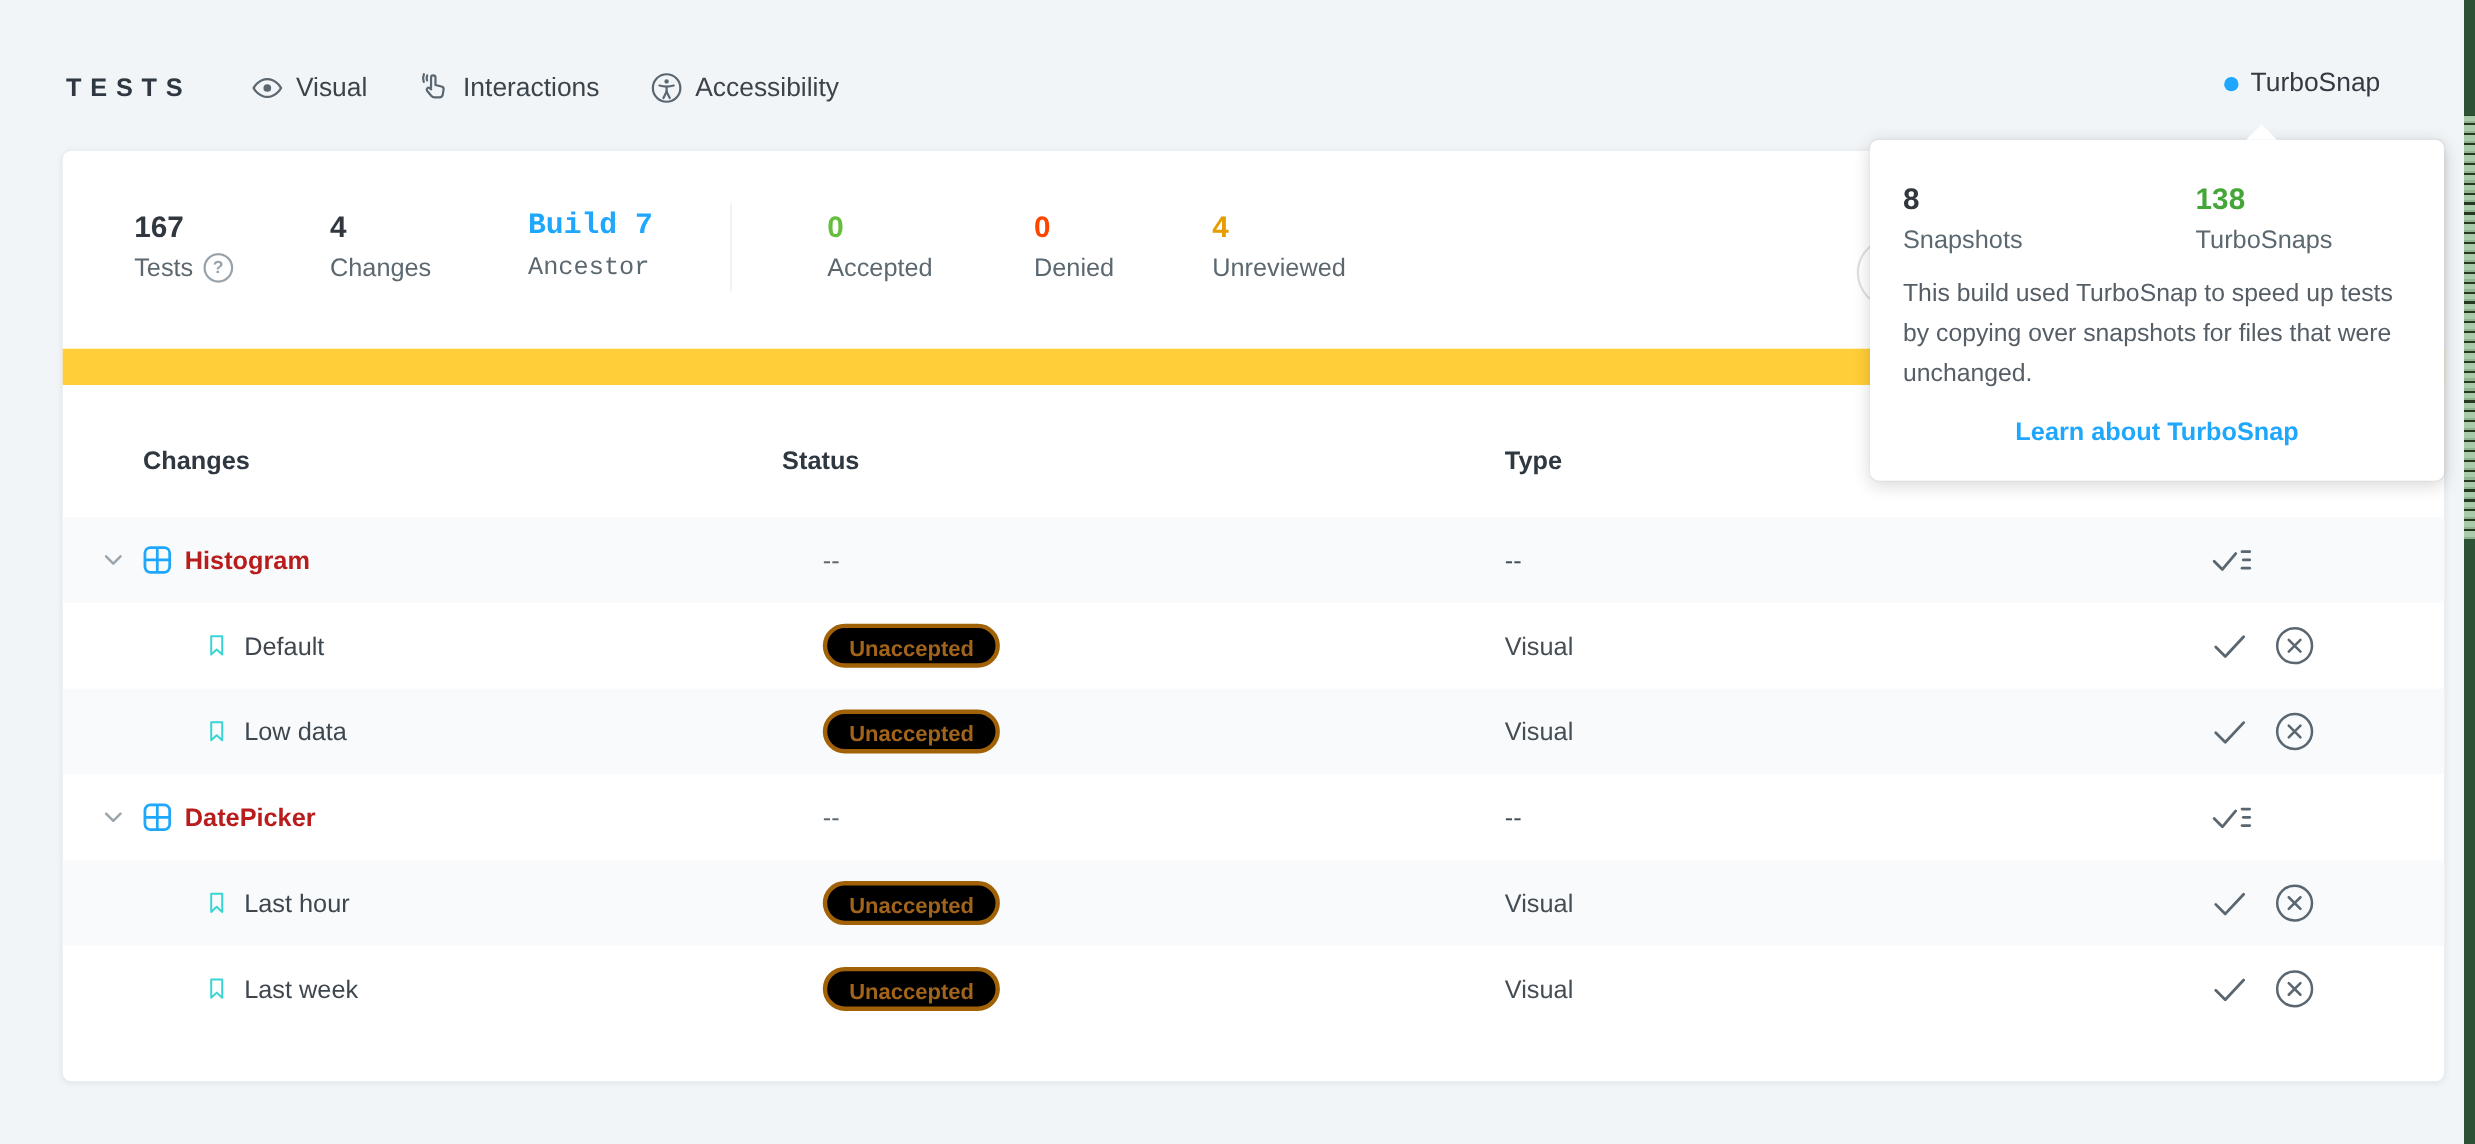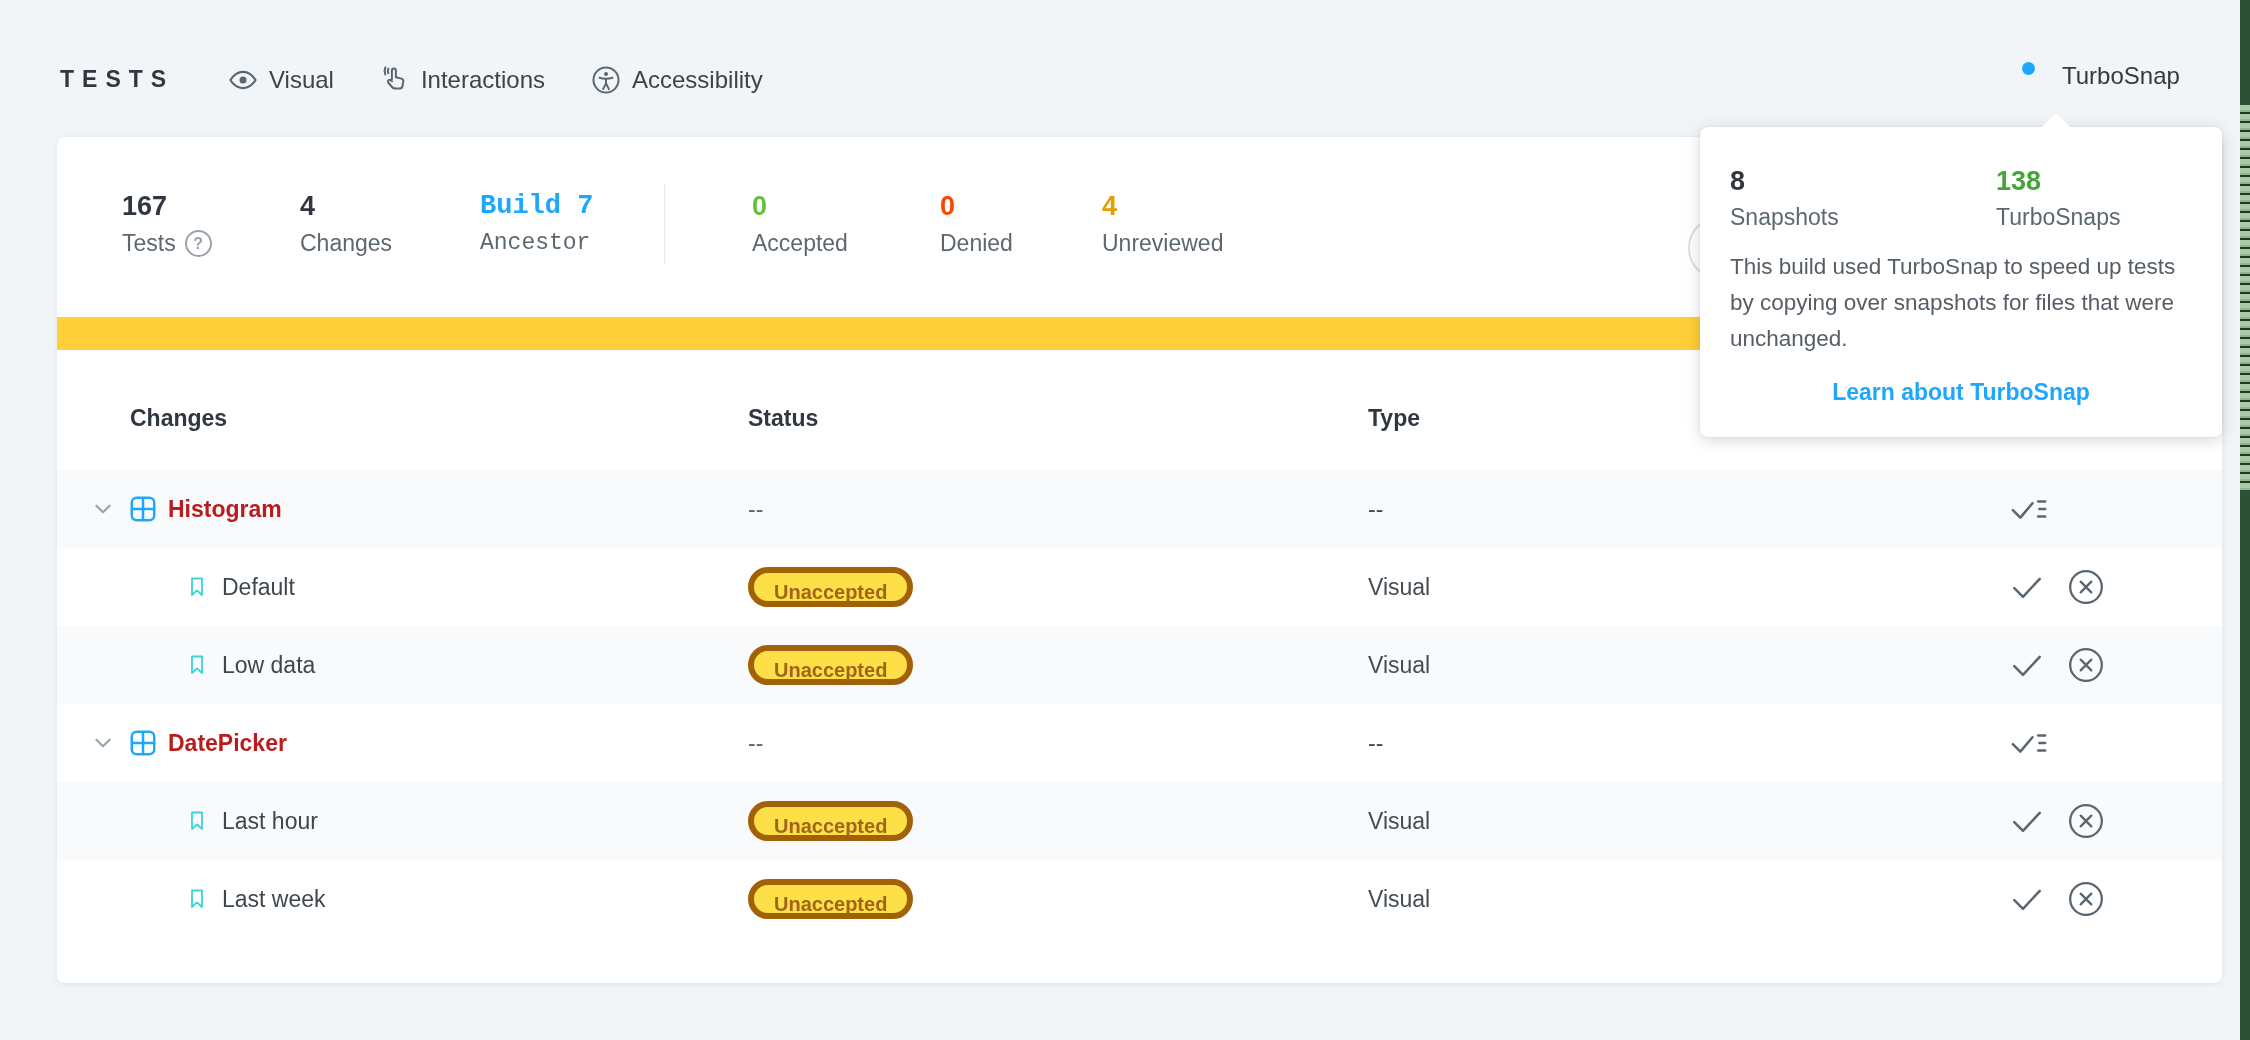--- a/index.html
+++ b/index.html
@@ -13,21 +13,21 @@
   }
 
   
   .page-title {
     position:absolute; left:60px; top:66px;
     font-size:23px; font-weight:700; letter-spacing:8px; color:#2F3740;
   }
   .tabs { position:absolute; left:228px; top:56px; display:flex; gap:46px; align-items:center; height:48px; }
   .tab { display:flex; align-items:center; gap:11px; font-size:24px; color:#3C444B; cursor:pointer; background:none; border:none; font-family:inherit; }
   .tab svg { color:#5A6670; }
-  .ts-indicator { position:absolute; left:2022px; top:62px; display:flex; gap:27px; cursor:pointer; }
+  .ts-indicator { position:absolute; left:2022px; top:62px; display:flex; align-items:center; gap:11px; cursor:pointer; }
   .ts-dot { width:13px; height:13px; border-radius:50%; background:#1EA7FD; }
   .ts-indicator span.lbl { font-size:24px; color:#333A41; }
 
   
   .card {
     position:absolute; left:57px; top:137px; width:2165px; height:846px;
     background:#fff; border-radius:8px;
     box-shadow:0 1px 6px rgba(0,0,0,0.08);
   }
 
@@ -53,35 +53,35 @@
   }
   .hidden-circle { position:absolute; left:1631px; top:79px; width:64px; height:64px;
     border:2px solid #DDE1E4; border-radius:50%; background:#fff; }
 
   
   .progress { position:absolute; left:0; top:180px; width:100%; height:33px; background:#FFCE38; }
 
   
   .thead-label { position:absolute; top:268px; font-size:23px; font-weight:700; color:#2F3740; }
   .th-changes { left:73px; }
-  .th-status { left:691px; }
+  .th-status { left:654px; }
   .th-type { left:1311px; }
   .rows { position:absolute; left:0; top:333px; width:100%; }
   .trow { position:relative; height:78px; display:flex; align-items:center; cursor:pointer; }
   .trow:nth-child(odd) { background:#F8FAFB; }
   .trow.group .chev { position:absolute; left:35px; color:#99A4AC; display:flex; }
   .trow.group .comp-icon { position:absolute; left:71px; color:#1EA7FD; display:flex; }
   .trow.group .name { position:absolute; left:111px; font-size:23px; font-weight:700; color:#b91c1c; }
   .trow.test .bm-icon { position:absolute; left:128px; color:#37D5D3; display:flex; }
   .trow.test .name { position:absolute; left:165px; font-size:23px; color:#3E464E; }
   .cell-status { position:absolute; left:691px; font-size:23px; color:#5C6870; }
   .cell-type { position:absolute; left:1311px; font-size:23px; color:#454D54; }
   .badge {
     display:inline-block; height:40px; line-height:38px; padding:0 20px;
-    background:#fde047; border:6px solid #a16207; border-radius:20px;
+    background:#000000; border:4px solid #a16207; border-radius:20px;
     font-size:20px; font-weight:700; color:#A1641A;
   }
   .row-actions { position:absolute; left:1952px; display:flex; align-items:center; gap:22px; }
   .act { background:none; border:none; color:#5A6670; display:flex; align-items:center; cursor:pointer; padding:0; }
 
   
   .popover {
     position:absolute; left:1700px; top:127px; width:522px; height:310px;
     background:#fff; border-radius:8px;
     box-shadow:0 3px 16px rgba(0,0,0,0.16), 0 0 2px rgba(0,0,0,0.08);

